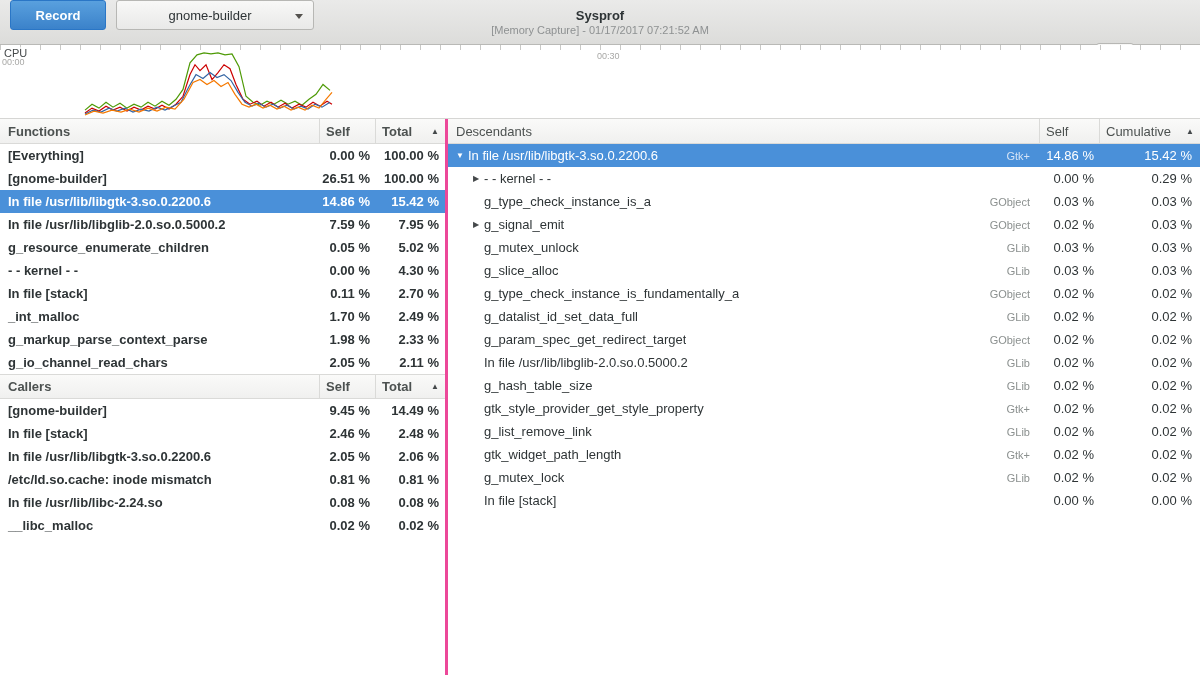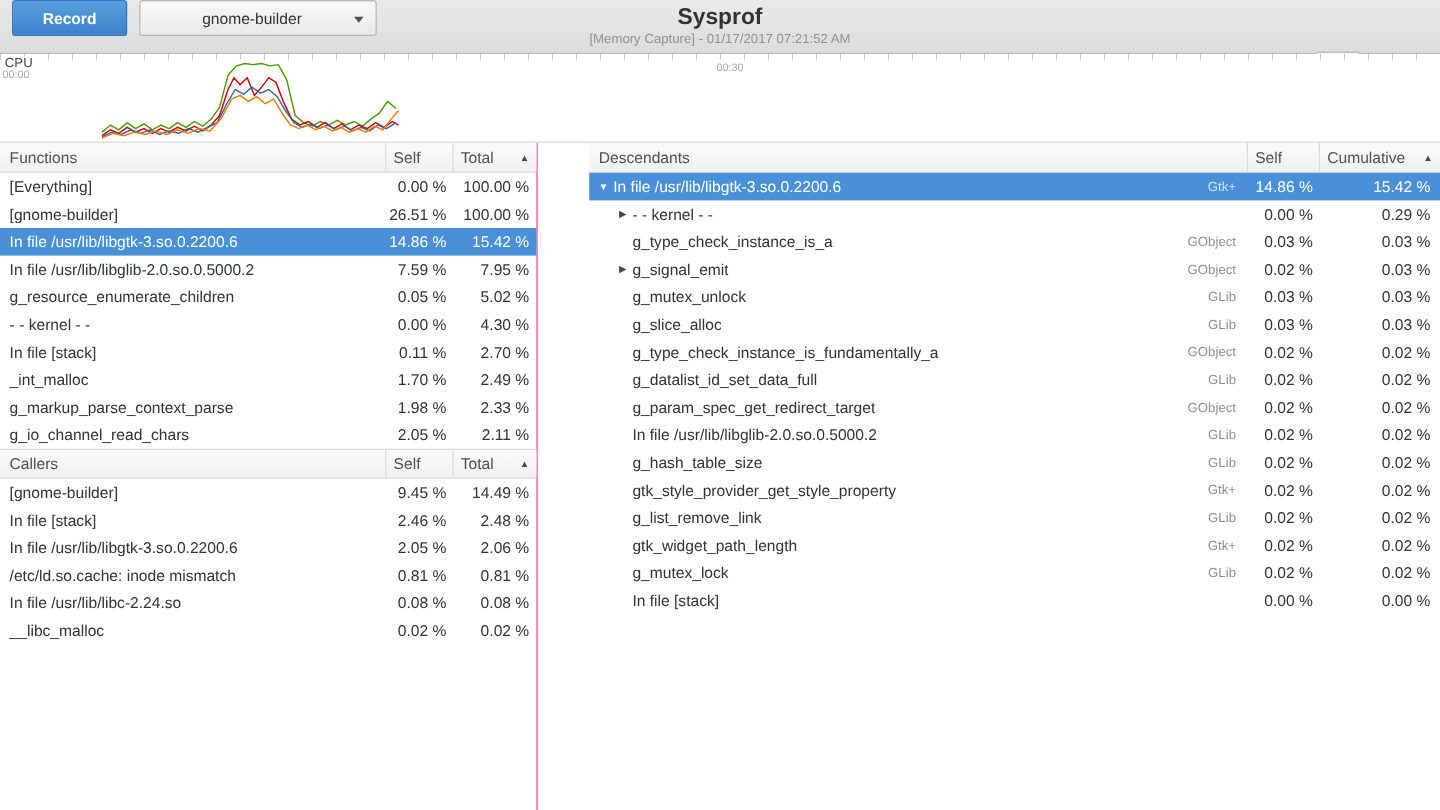--- a/index.html
+++ b/index.html
@@ -14,40 +14,40 @@
   .btn { background:linear-gradient(to bottom,#f8f8f7,#e9e9e8); border:1px solid #b7b7b4;
     border-radius:3px; height:30px; display:inline-flex; align-items:center; justify-content:center;
     font-family:inherit; font-size:13px; color:#2e3436; cursor:default; }
   .record { width:96px; background:linear-gradient(to bottom,#59a0de,#3b82ca); border-color:#2a76c6;
     color:#fff; font-weight:bold; margin-right:10px; }
   .process { width:198px; position:relative; padding:0 22px 0 12px; }
   .process-label { flex:1; text-align:center; }
   .chevron { position:absolute; right:10px; top:13px; width:0; height:0;
     border-left:4px solid transparent; border-right:4px solid transparent; border-top:5px solid #54524e; }
   .titlebox { position:absolute; left:50%; top:50%; transform:translate(-50%,-50%); text-align:center; line-height:1.2; }
-  .title { font-weight:bold; font-size:19px; color:#2e3436; }
+  .title { font-weight:bold; font-size:13px; color:#2e3436; }
   .subtitle { font-size:11px; color:#8e9192; }
   .hdr-right { margin-left:auto; display:flex; align-items:center; gap:2px;margin-top:43px; }
   .samples { color:#6d7271; }
   .menu { width:38px; }
   .winbtn { width:26px; height:26px; background:none; border:none; display:flex; align-items:center; justify-content:center; padding:0; }
 
   
   .graph { height:74px; flex:none; position:relative; background:#fff; border-bottom:1px solid #d6d6d4; }
   .ticks { position:absolute; top:0; left:0; right:0; height:5px;
     background:repeating-linear-gradient(to right,#c8c8c6 0 1px,transparent 1px 20px); }
   .cpu-svg { position:absolute; inset:0; width:100%; height:100%; }
   .cpu-label { position:absolute; top:2px; left:4px; font-size:11px; color:#45494a; background:rgba(255,255,255,.6); }
   .t0 { position:absolute; top:12px; left:2px; font-size:9px; color:#a8a8a6; }
   .t30 { position:absolute; top:6px; left:597px; font-size:9px; color:#a8a8a6; }
 
   
   .main { flex:1; display:flex; min-height:0; }
-  .left { width:448px; flex:none; border-right:1px solid #ec4899; display:flex; flex-direction:column; background:#fff; }
-  .rightpane { flex:1; display:flex; flex-direction:column; background:#fff; min-width:0;margin-left:43px; }
+  .left { width:448px; flex:none; border-right:3px solid #ec4899; display:flex; flex-direction:column; background:#fff;font-weight:bold; }
+  .rightpane { flex:1; display:flex; flex-direction:column; background:#fff; min-width:0; }
 
   .thead { display:flex; height:25px; flex:none; background:linear-gradient(to bottom,#fafaf9,#f0f0ef);
     border-bottom:1px solid #dadad8; color:#4c5150; }
   .thead.mid { border-top:1px solid #dadad8; }
   .hc { display:flex; align-items:center; padding:0 6px; border-right:1px solid #dadad8; overflow:hidden; }
   .hc:last-child { border-right:none; }
   .hc-name { flex:1; padding-left:8px; }
   .hc-self  { width:56px; flex:none; }
   .hc-total { width:69px; flex:none; }
   .hc-self2 { width:60px; flex:none; }

